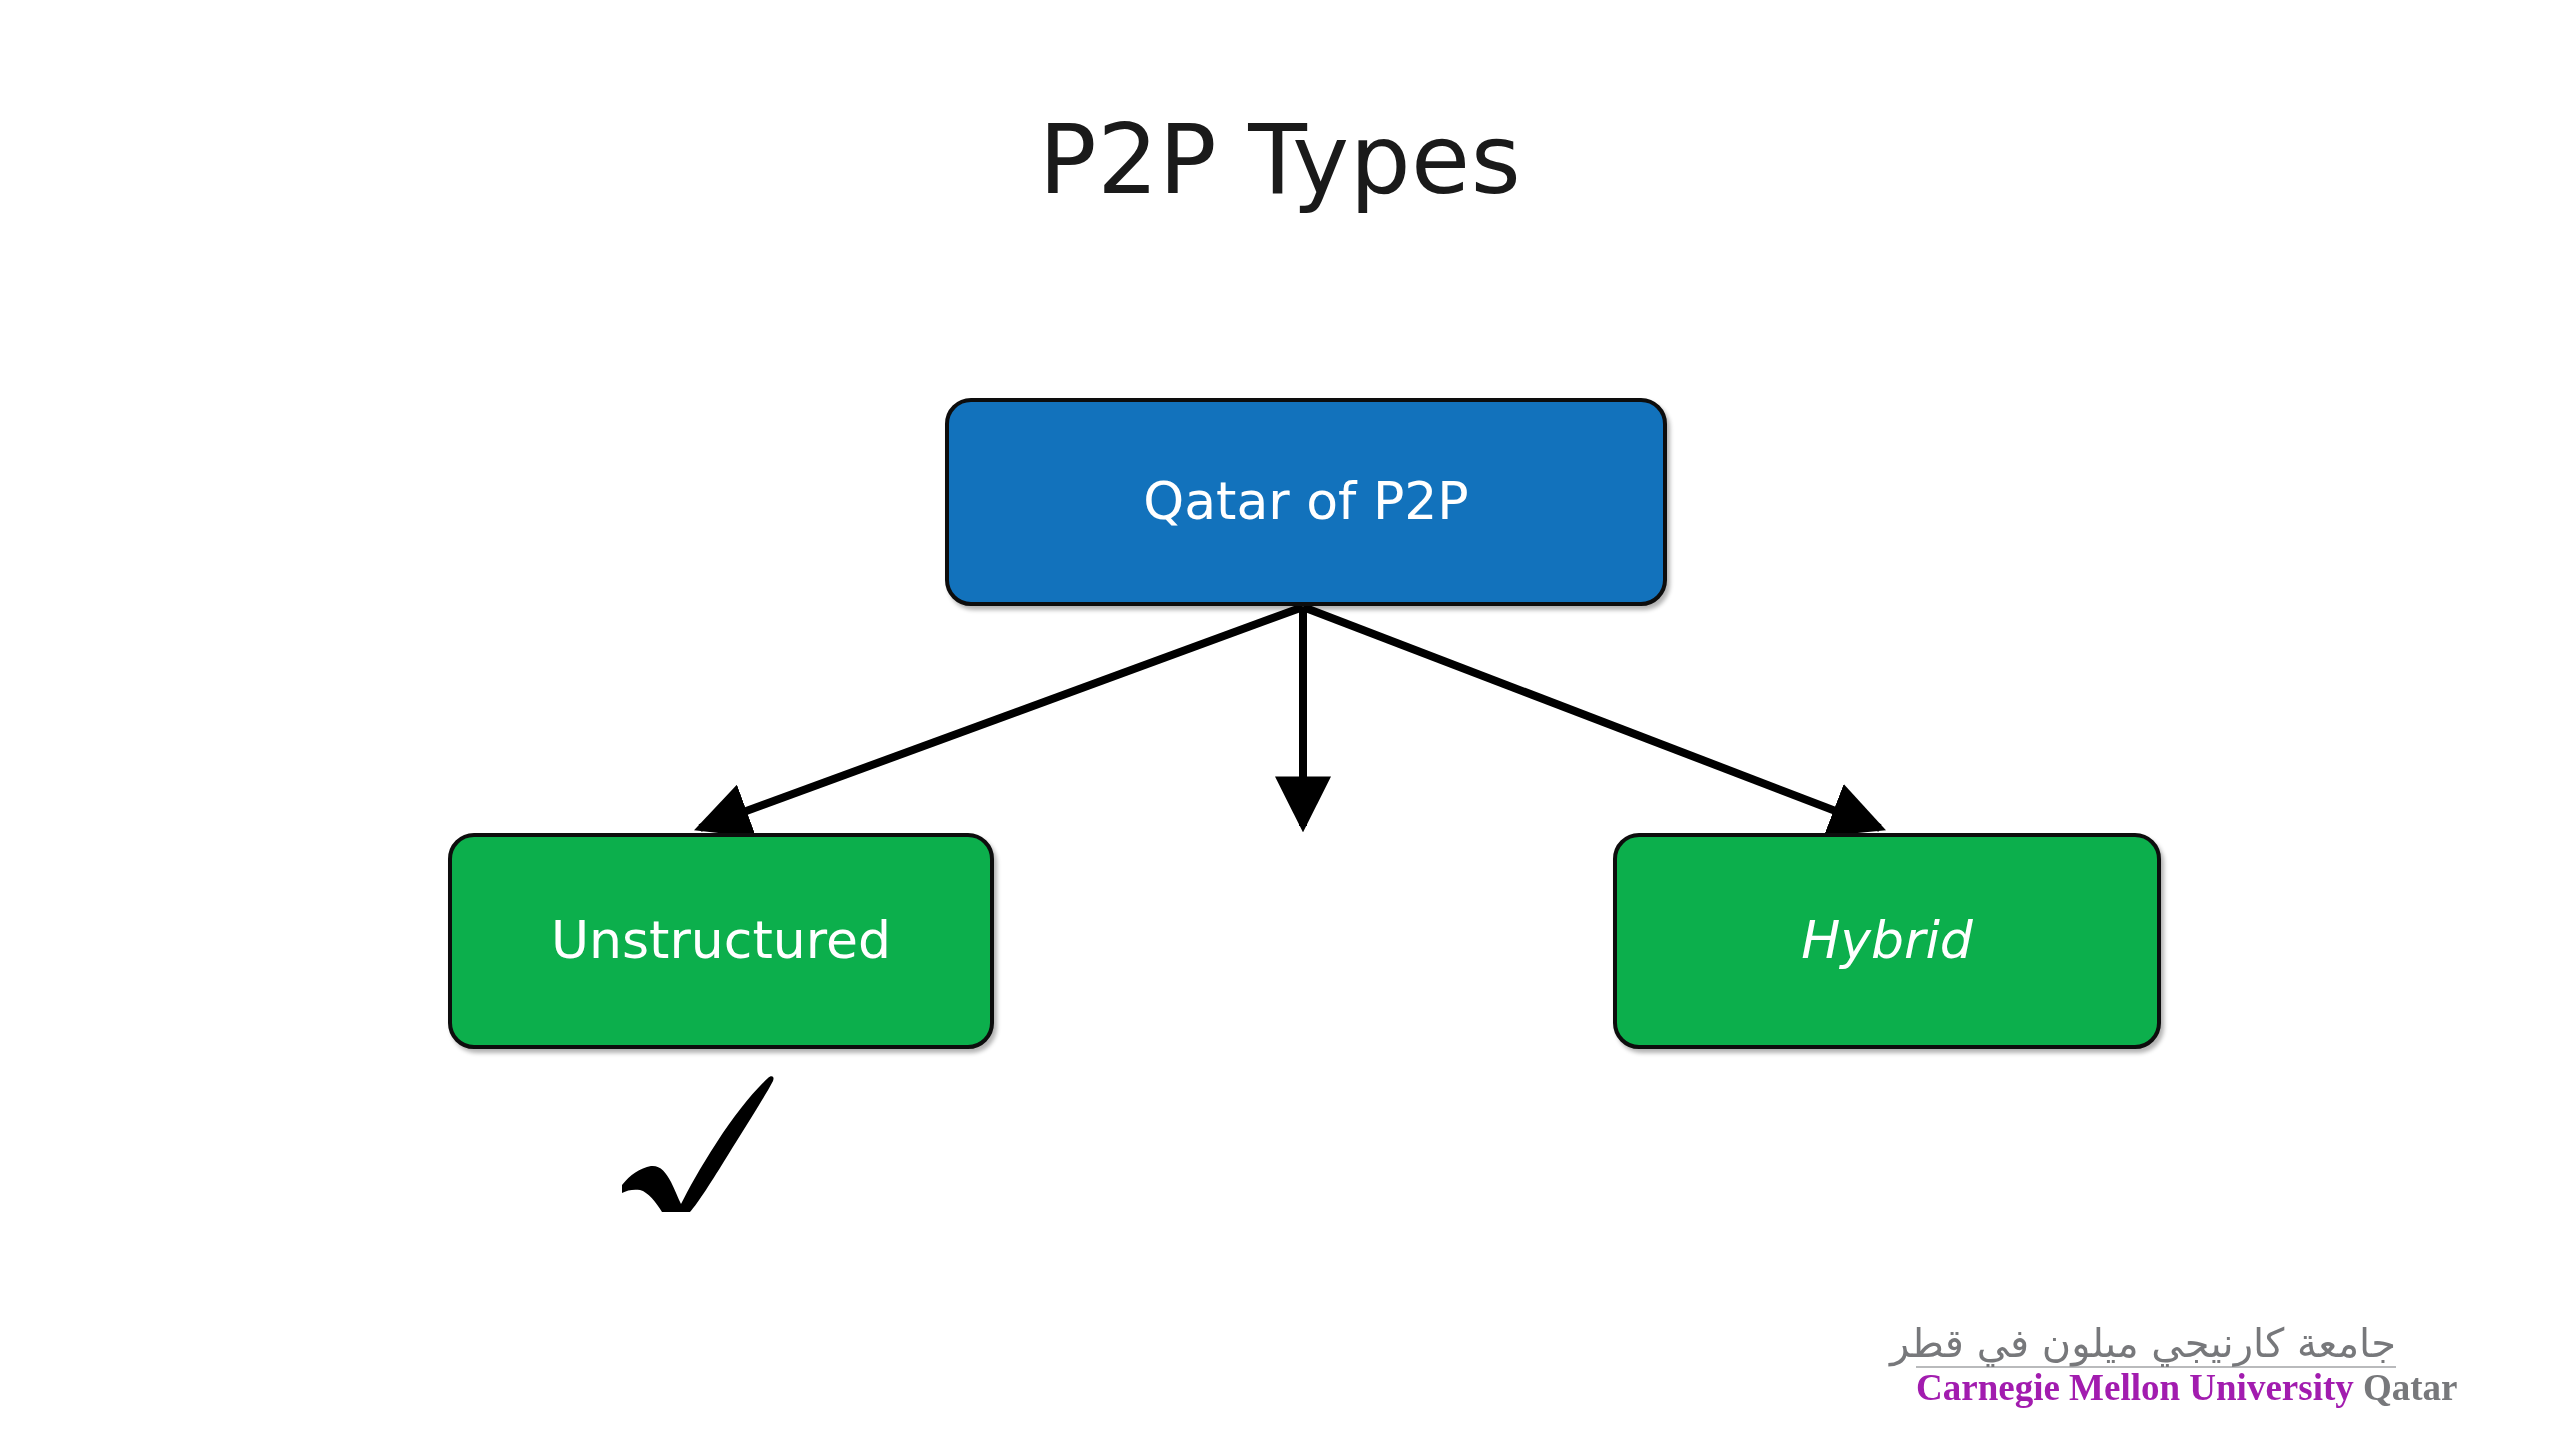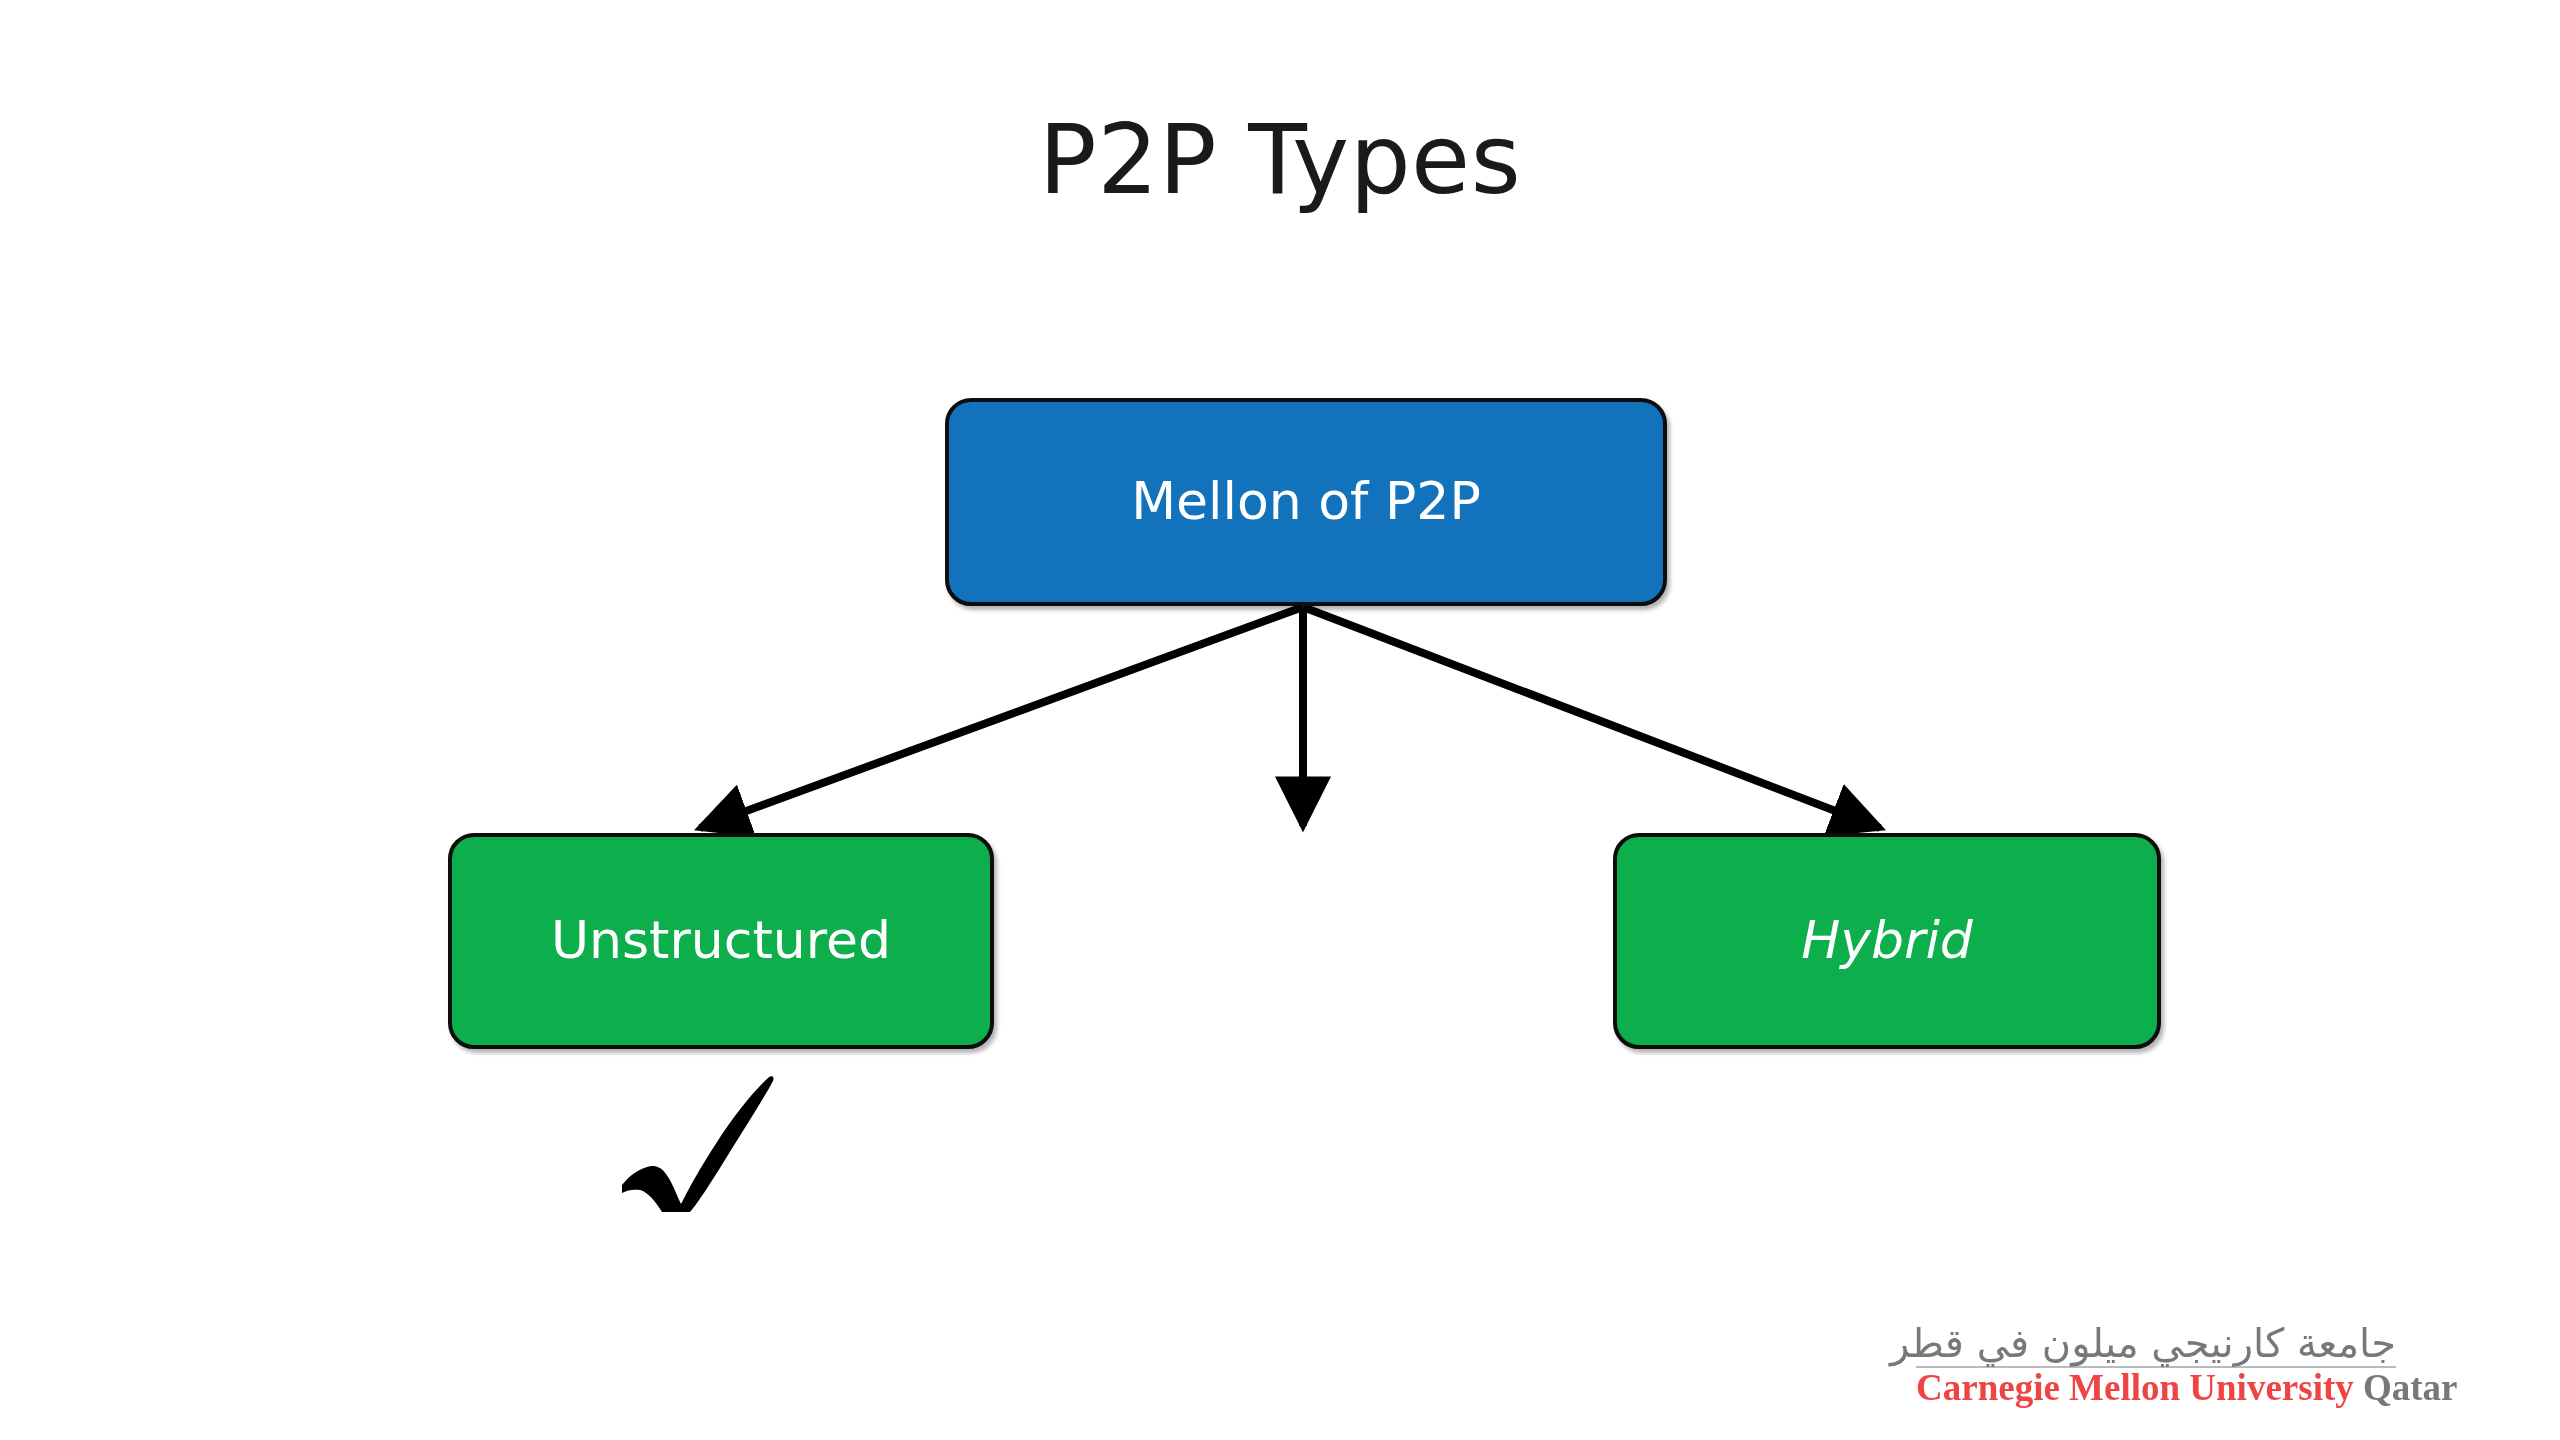--- a/index.html
+++ b/index.html
@@ -112,21 +112,21 @@
   }
   #logo-latin {
     display: block;
     text-align: right;
     font-size: 37px;
     line-height: 1.02;
     white-space: nowrap;
     font-family: "Liberation Serif", "DejaVu Serif", serif;
     font-weight: 700;
   }
-  #logo-cmu  { color: #ef4444; }
+  #logo-cmu  { color: #a21caf; }
   #logo-qatar{ color: #77787B; }
 </style>
 </head>
 <body>
 
 <div id="slide">
 
   <div id="slide-title">P2P Types</div>
 
   <svg id="diagram-svg" viewBox="0 0 2560 1440" xmlns="http://www.w3.org/2000/svg">
@@ -138,21 +138,21 @@
 
     <line x1="1303" y1="607" x2="700" y2="828" stroke="#000000" stroke-width="8" marker-end="url(#arrowhead)"></line>
 
     <line x1="1303" y1="607" x2="1303" y2="826" stroke="#000000" stroke-width="8" marker-end="url(#arrowhead)"></line>
 
     <line x1="1303" y1="607" x2="1880" y2="828" stroke="#000000" stroke-width="8" marker-end="url(#arrowhead)"></line>
   </svg>
 
   <div class="node node-root">
     <div>
-      <span class="node-label">Mellon of P2P</span>
+      <span class="node-label">Qatar of P2P</span>
     </div>
   </div>
 
   <div id="node-unstructured" class="node node-leaf">
     <span class="node-label">Unstructured</span>
   </div>
 
 
   <div id="node-hybrid" class="node node-leaf">
     <span class="node-label">Hybrid</span>

